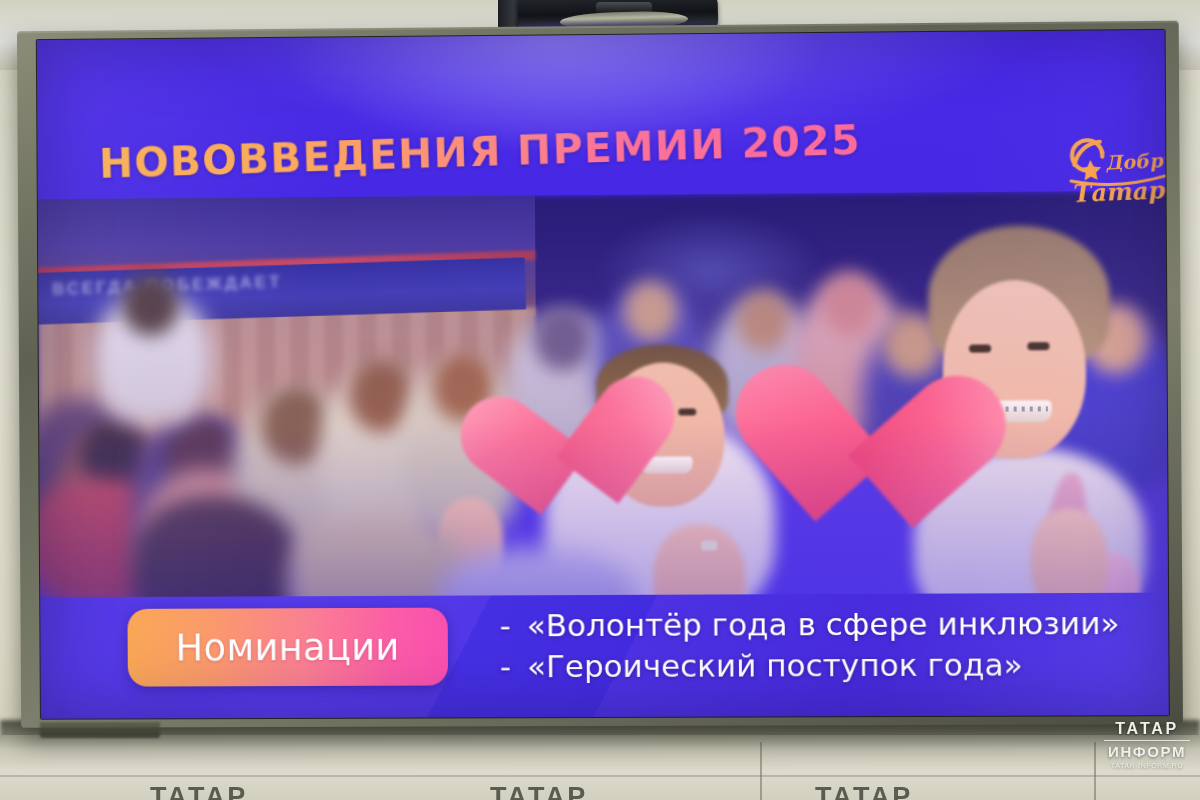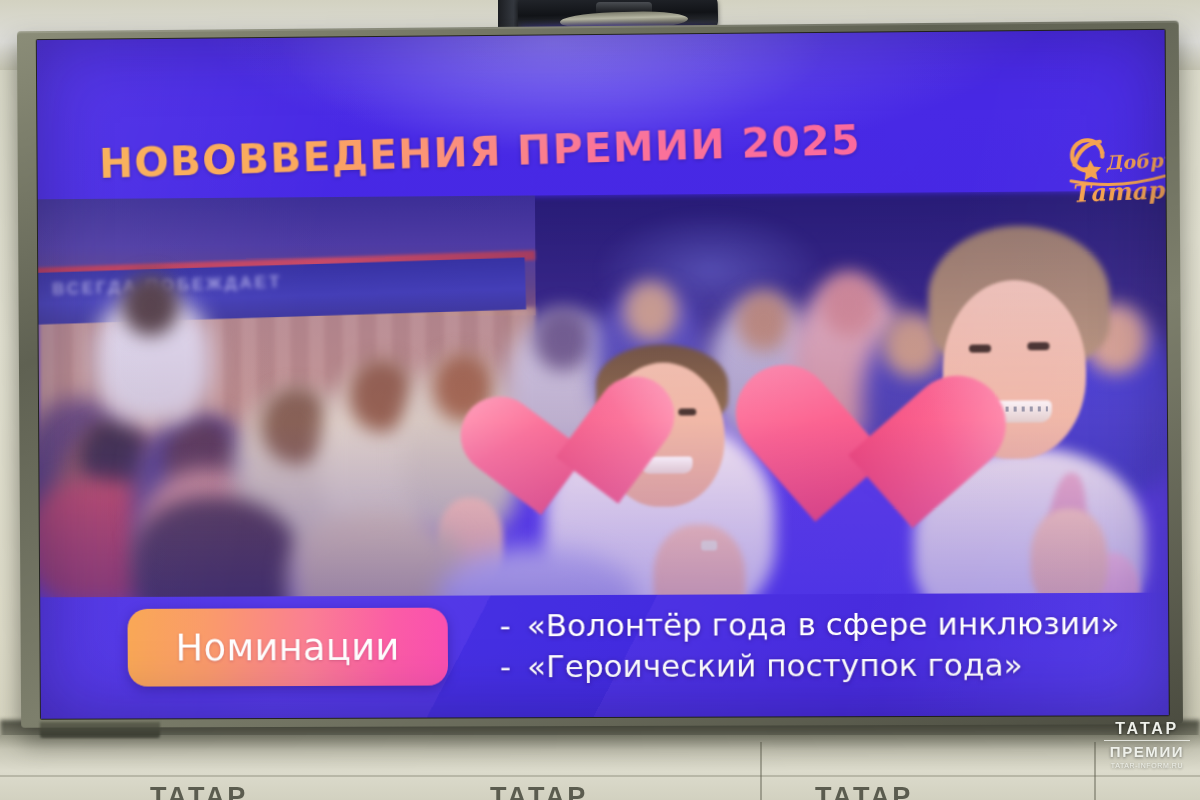--- a/index.html
+++ b/index.html
@@ -423,17 +423,17 @@
 
       <div class="screen-glare"></div>
       <div class="screen-vignette"></div>
     </div>
   </div>
   <div class="tv-stand"></div>
 
   <div class="watermark">
     <div class="wm-1">ТАТАР</div>
     <div class="wm-rule"></div>
-    <div class="wm-2">ПРЕМИИ</div>
+    <div class="wm-2">ИНФОРМ</div>
     <div class="wm-3">TATAR-INFORM.RU</div>
   </div>
 
 </div>
 
 </body></html>

